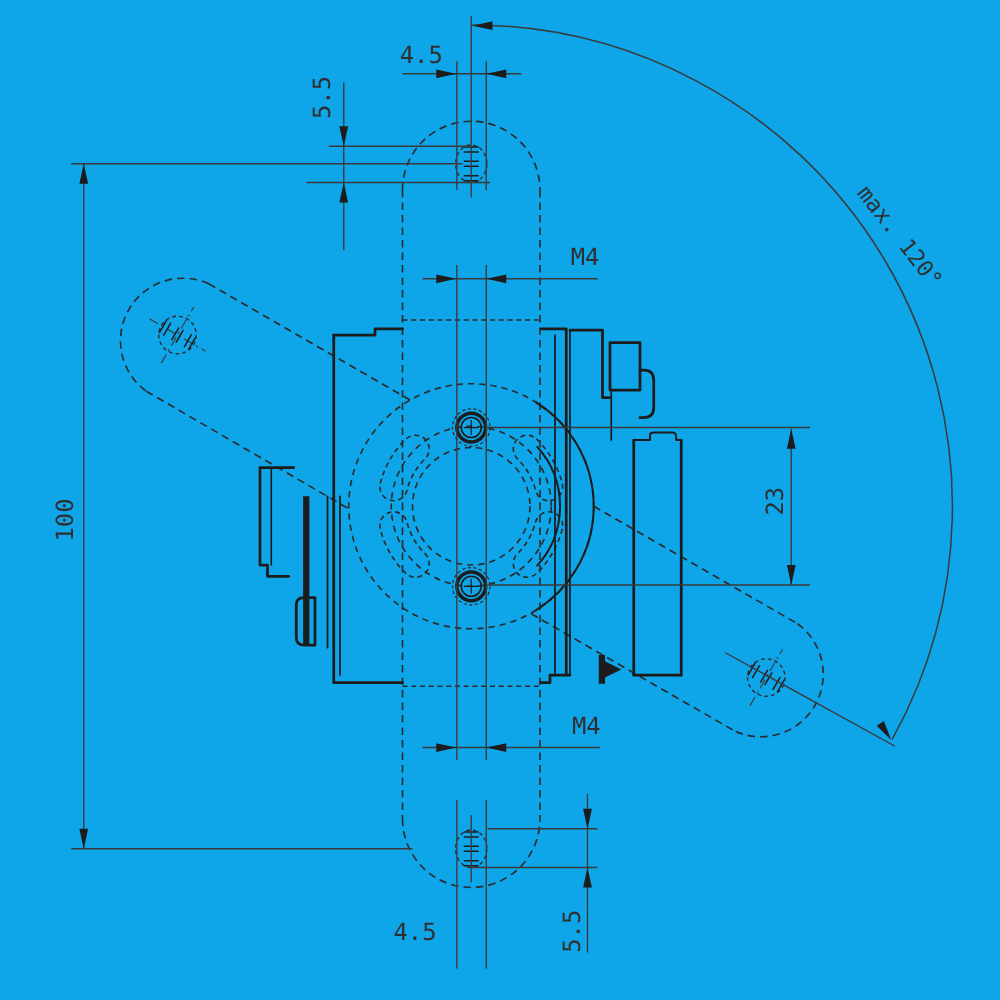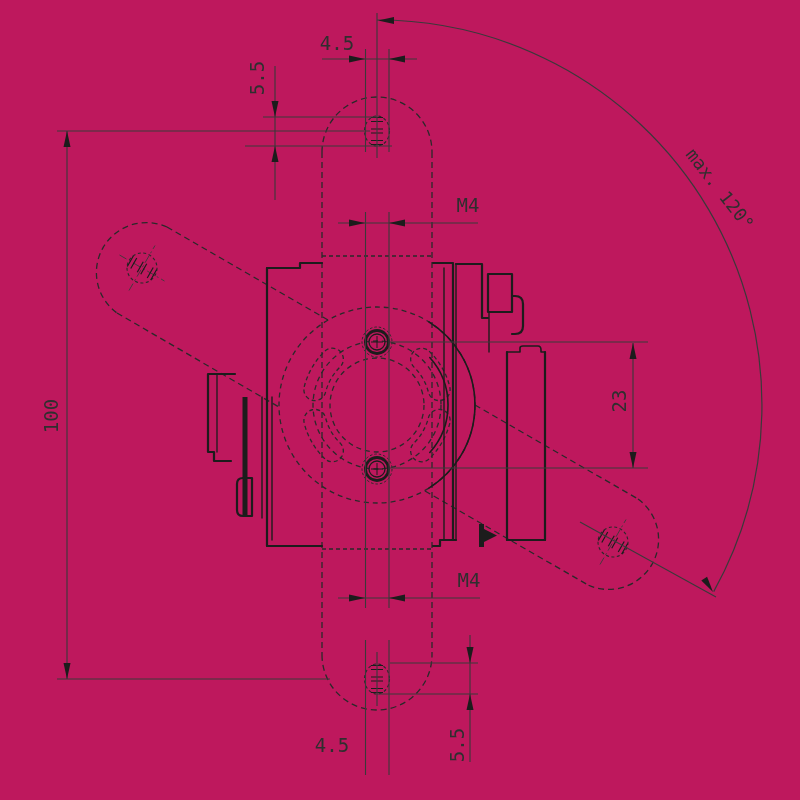--- a/index.html
+++ b/index.html
@@ -1,19 +1,19 @@
 <!DOCTYPE html>
 <html><head>
 <meta charset="utf-8">
 <style>
   html,body{margin:0;padding:0;background:#ffffff;}
   .drawing-canvas{
     position:relative;
     width:800px;height:800px;
-    background:#be185d;
+    background:#0ea5e9;
     overflow:hidden;
     font-family:"DejaVu Sans Mono","Liberation Mono",monospace;
   }
   svg{display:block;}
   text{
     font-family:"DejaVu Sans Mono","Liberation Mono",monospace;
     fill:#2f2f2f;
   }
   .dim-text{font-size:19px;}
   .angle-text{font-size:18px;}

